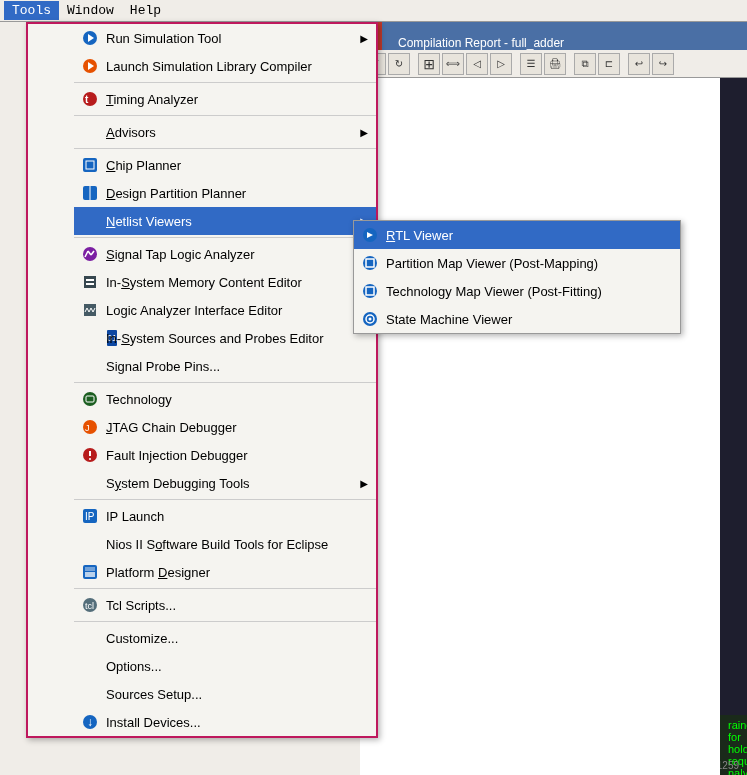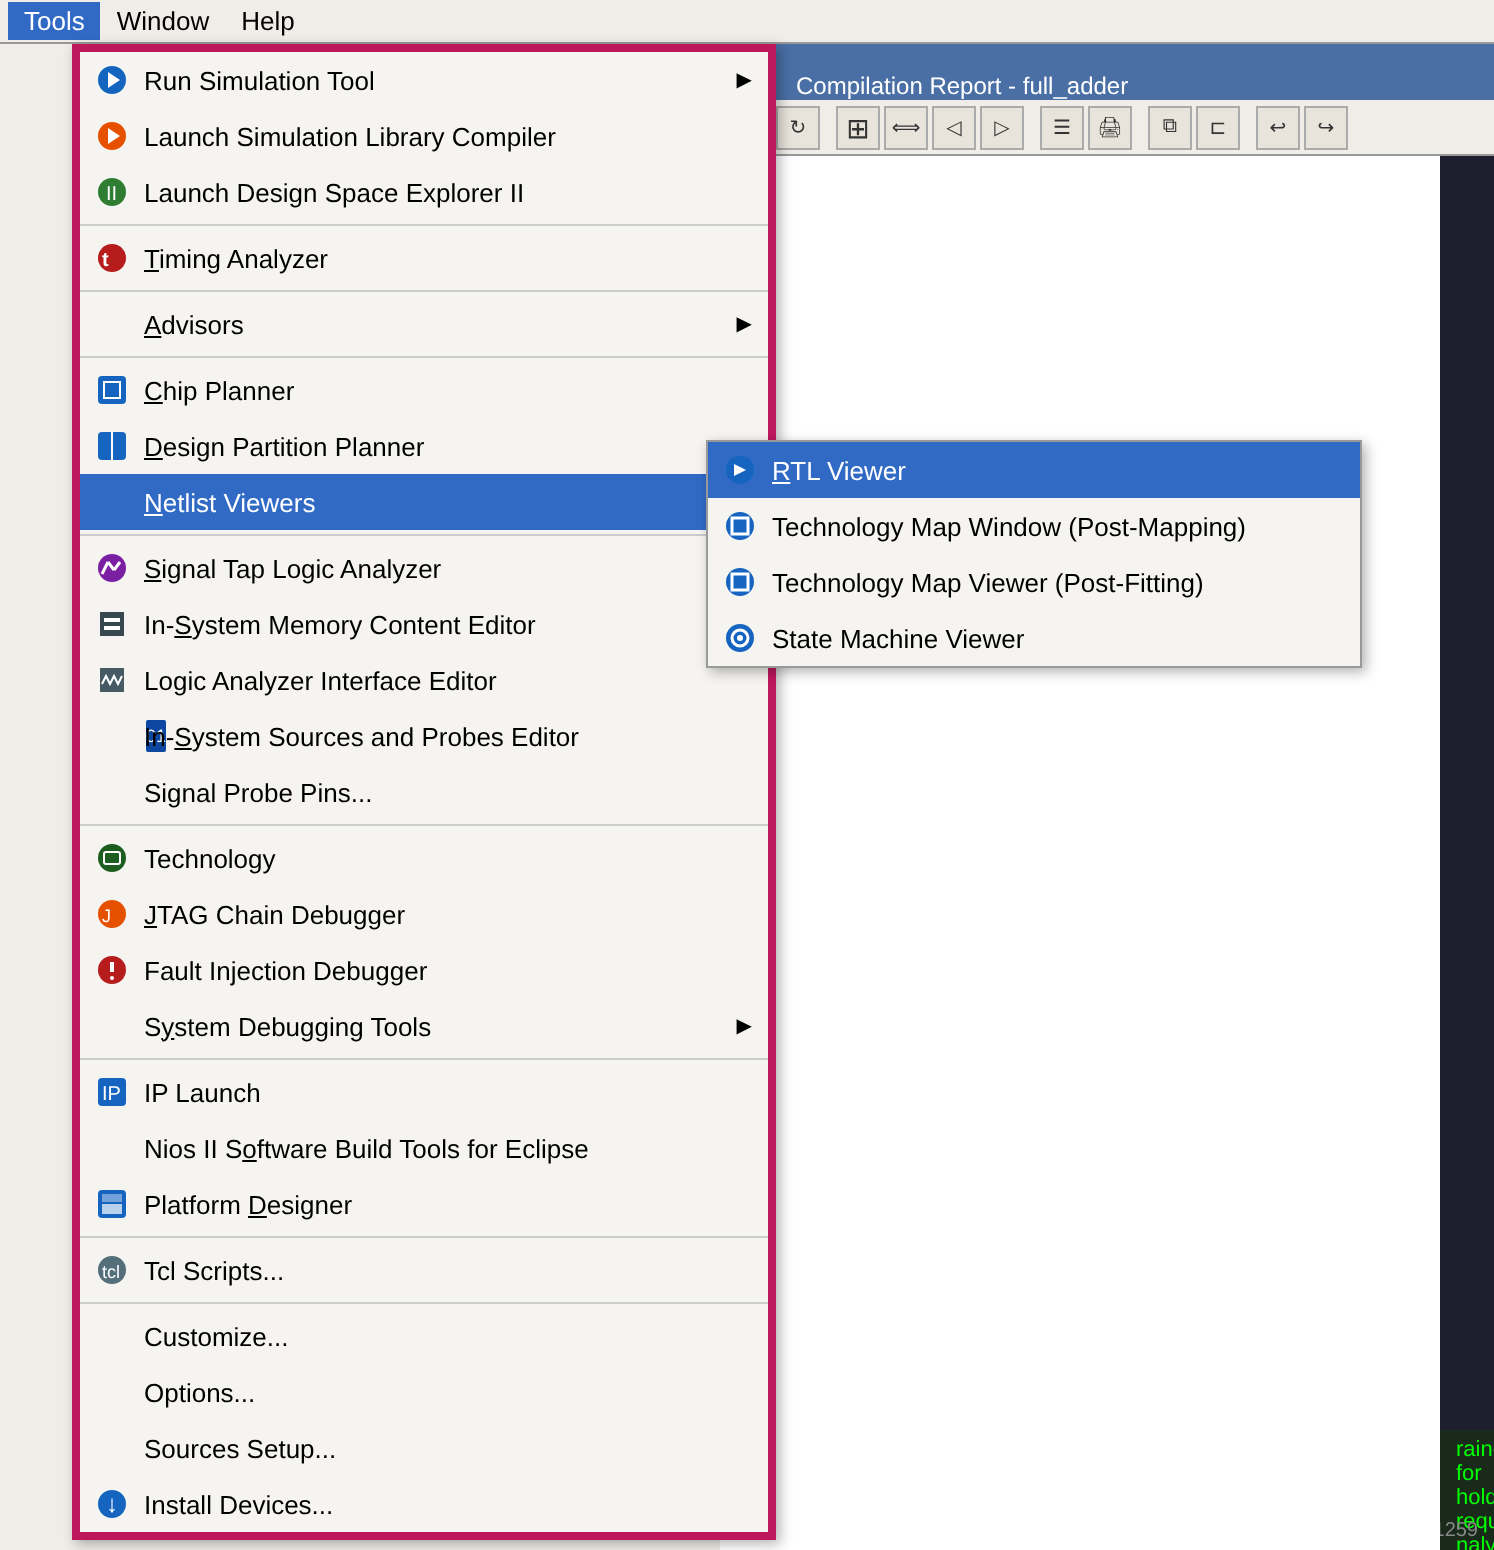--- a/index.html
+++ b/index.html
@@ -24,20 +24,21 @@
     .menu-bar {
       position: absolute;
       top: 0; left: 0; right: 0;
       height: 22px;
       background: #f0ede8;
       display: flex;
       align-items: center;
       padding: 0 4px;
       border-bottom: 1px solid #999;
       z-index: 10;
+      font-family: Liberation Mono, monospace;
     }
     .menu-bar-item {
       padding: 2px 8px;
       cursor: pointer;
       color: #000;
     }
 
     
     .compilation-report {
       position: absolute;
@@ -125,26 +126,27 @@
       left: 0;
       width: 360px;
       bottom: 0;
       background: #f0ede8;
     }
 
     
     .dropdown-menu {
       position: absolute;
       top: 22px;
-      left: 36px;
+      left: 26px;
       width: 352px;
       background: #f5f4f0;
-      border: 4px solid #be185d;
+      border: 2px solid #be185d;
       box-shadow: 2px 2px 6px rgba(0,0,0,0.3);
       z-index: 100;
+      padding-left: 46px;
     }
     .menu-item {
       display: flex;
       align-items: center;
       padding: 4px 8px 4px 6px;
       cursor: pointer;
       min-height: 24px;
       position: relative;
       color: #000;
     }
@@ -277,29 +279,20 @@
   <div class="menu-item">
     <div class="icon">
       <svg width="16" height="16" viewBox="0 0 16 16">
           <circle cx="8" cy="8" r="7" fill="#e65100"></circle>
           <polygon points="6,4 12,8 6,12" fill="white"></polygon>
         </svg>
     </div>
     <span class="label">Launch Simulation Library Compiler</span>
   </div>
 
-  <div class="menu-item">
-    <div class="icon">
-      <svg width="16" height="16" viewBox="0 0 16 16">
-          <circle cx="8" cy="8" r="7" fill="#2e7d32"></circle>
-          <text x="5" y="12" font-size="10" fill="white">II</text>
-        </svg>
-    </div>
-    <span class="label">Launch Design Space Explorer II</span>
-  </div>
 
   <div class="menu-separator"></div>
 
   <div class="menu-item">
     <div class="icon">
       <svg width="16" height="16" viewBox="0 0 16 16">
           <circle cx="8" cy="8" r="7" fill="#b71c1c"></circle>
           <text x="3" y="12" font-size="10" fill="white" font-weight="bold">t</text>
         </svg>
     </div>
@@ -509,21 +502,21 @@
     <span class="label"><span style="text-decoration:underline">R</span>TL Viewer</span>
   </div>
 
   <div class="menu-item">
     <div class="icon">
       <svg width="16" height="16" viewBox="0 0 16 16">
           <circle cx="8" cy="8" r="7" fill="#1565c0"></circle>
           <rect x="4" y="4" width="8" height="8" fill="none" stroke="white" stroke-width="1.5"></rect>
         </svg>
     </div>
-    <span class="label">Technology Map Window (Post-Mapping)</span>
+    <span class="label">Partition Map Viewer (Post-Mapping)</span>
   </div>
 
   <div class="menu-item">
     <div class="icon">
       <svg width="16" height="16" viewBox="0 0 16 16">
           <circle cx="8" cy="8" r="7" fill="#1565c0"></circle>
           <rect x="4" y="4" width="8" height="8" fill="none" stroke="white" stroke-width="1.5"></rect>
         </svg>
     </div>
     <span class="label">Technology Map Viewer (Post-Fitting)</span>

